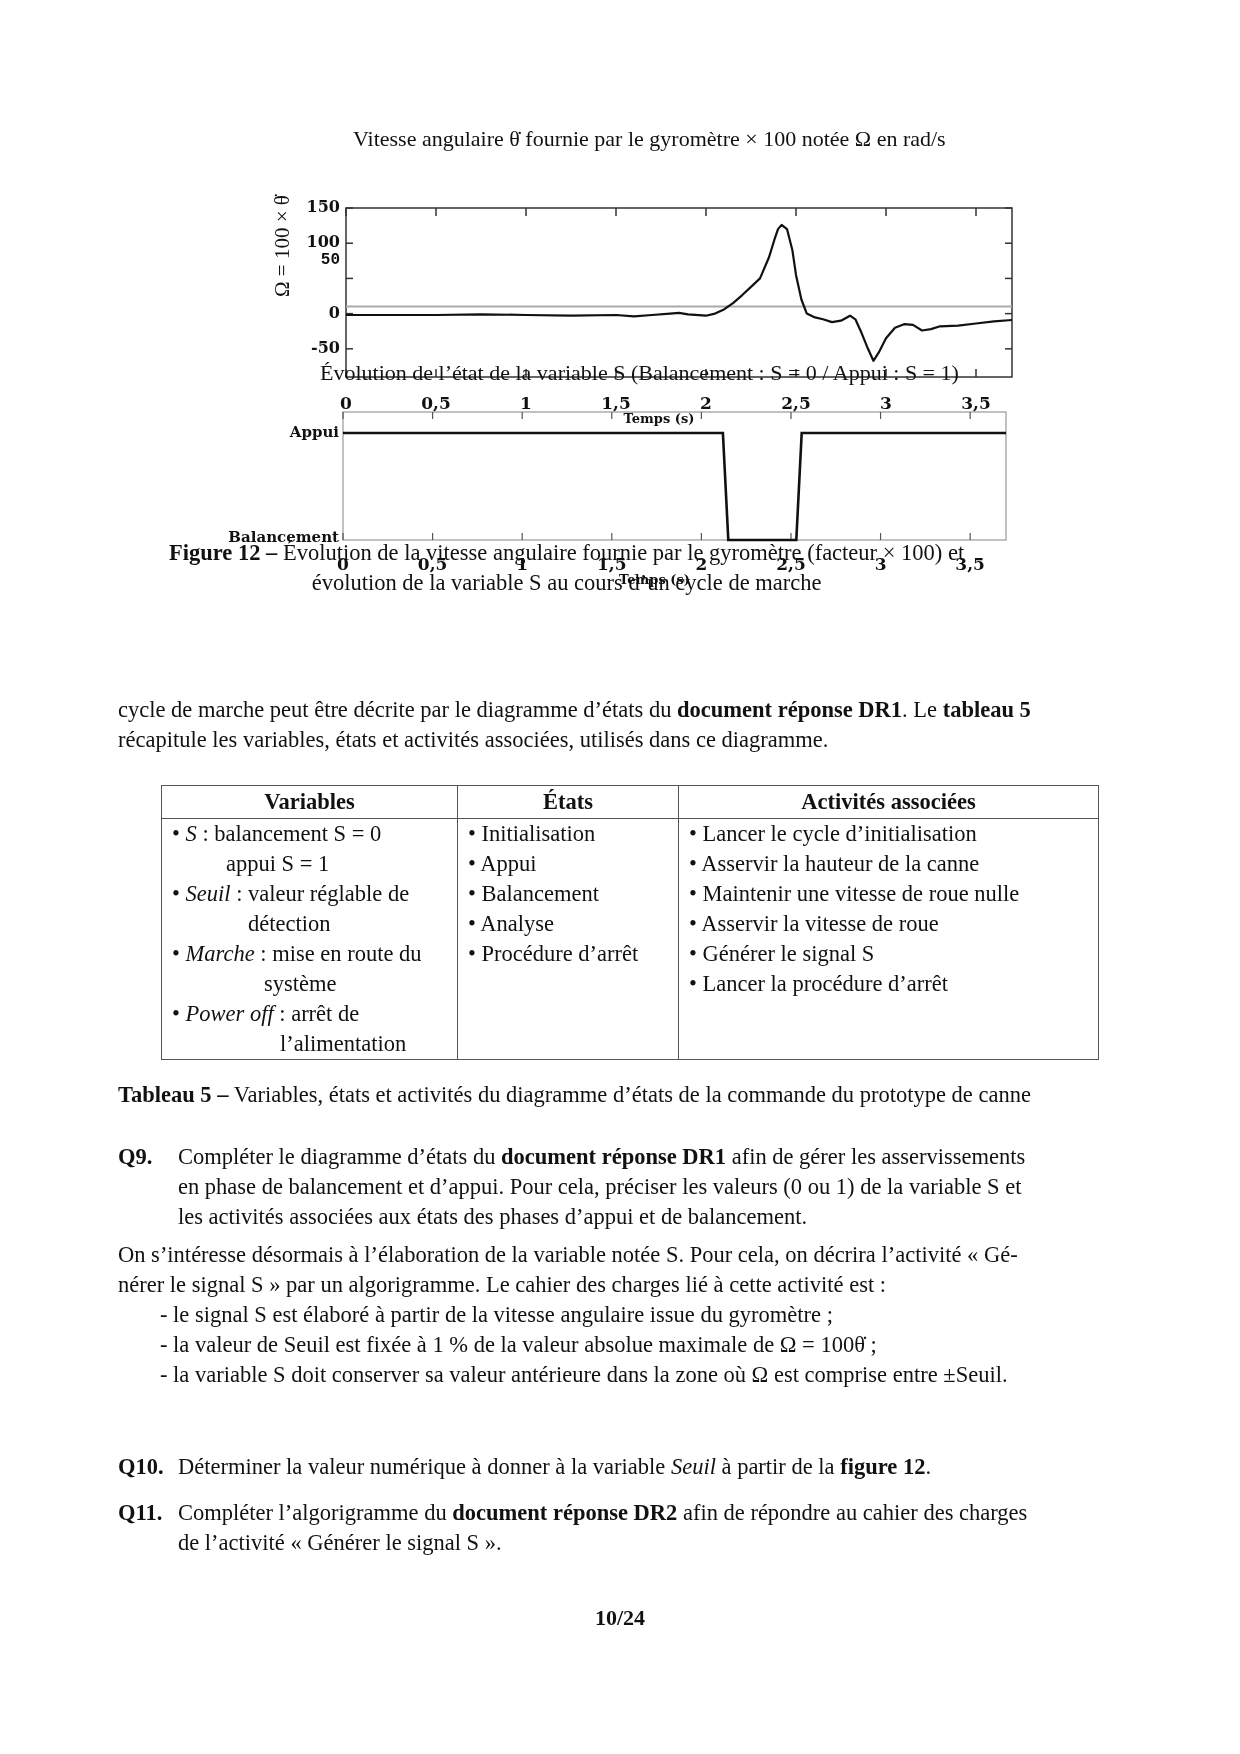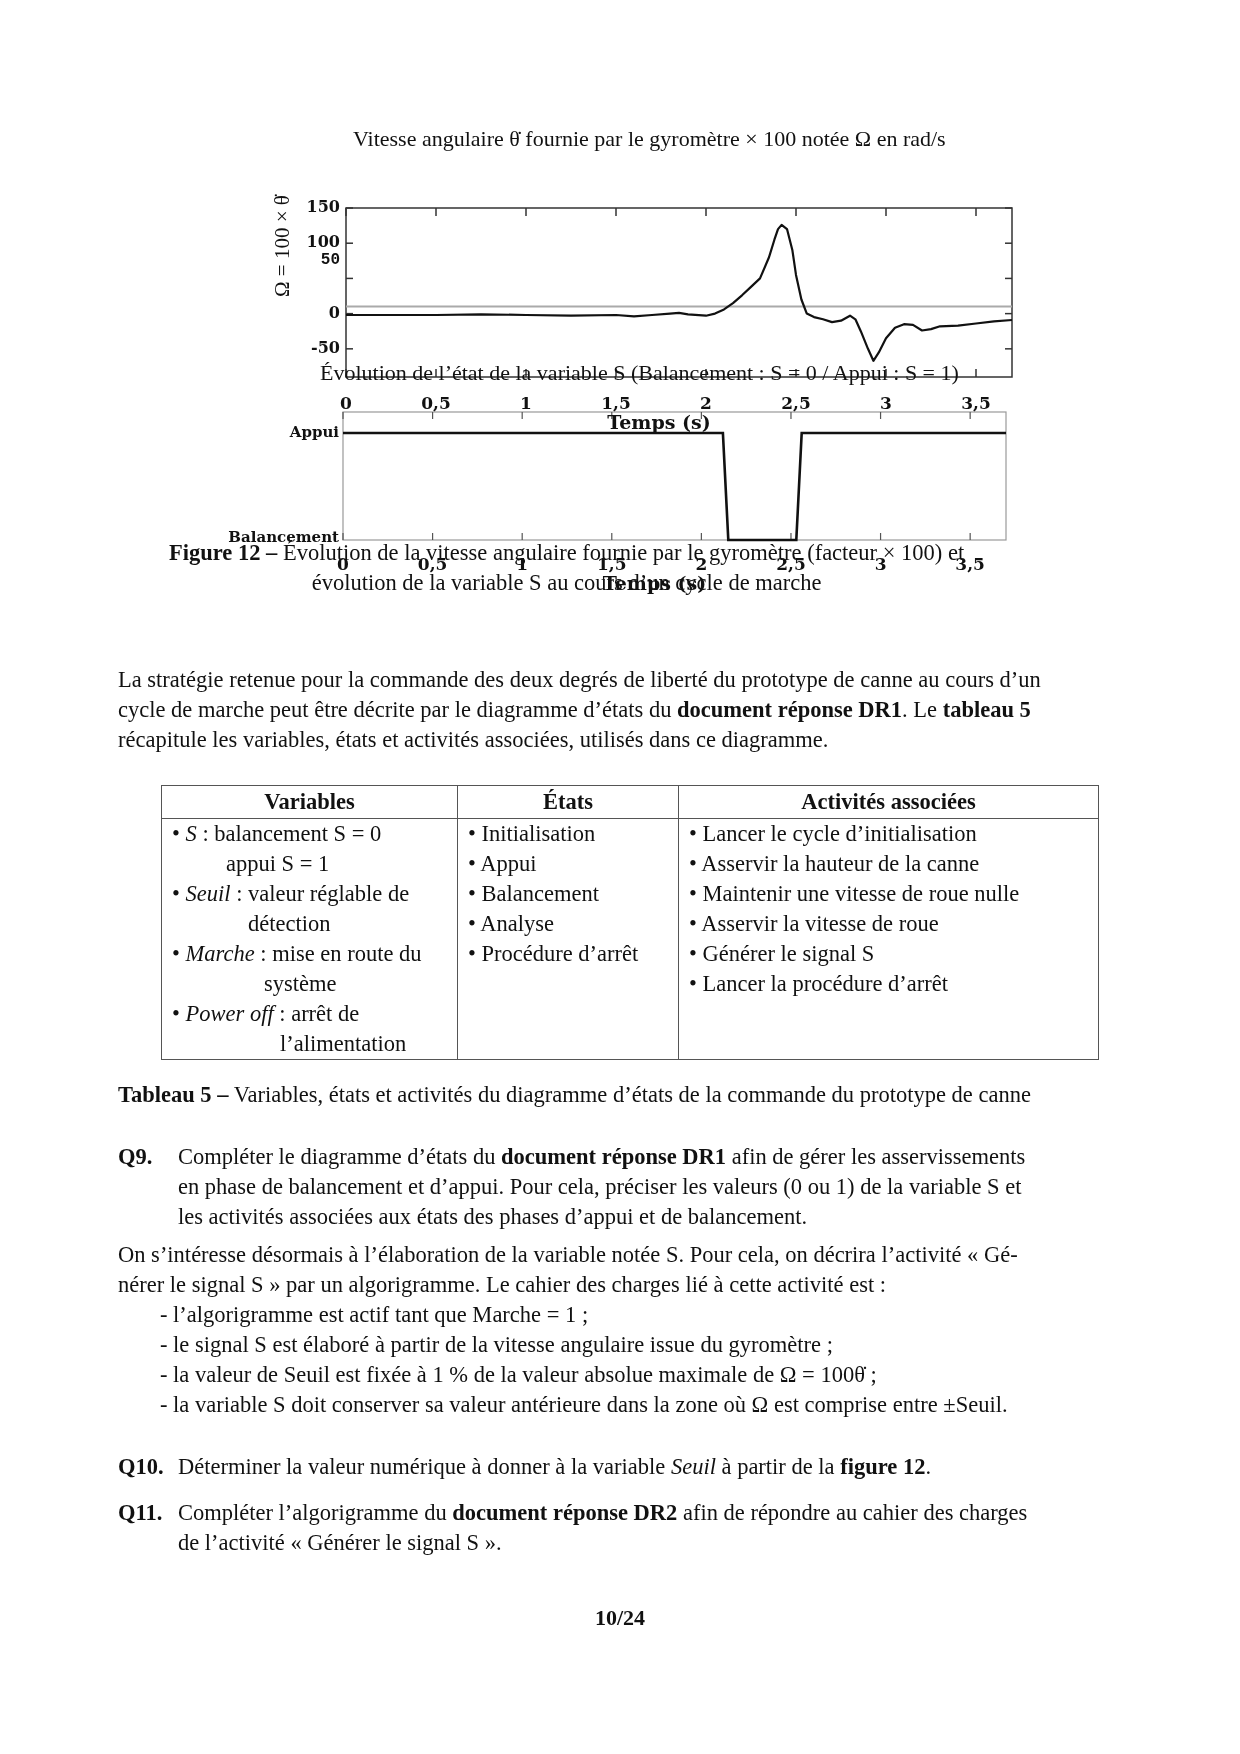--- a/index.html
+++ b/index.html
@@ -2,21 +2,21 @@
 <html><head>
 <meta charset="utf-8">
 <style>
   html, body { margin: 0; padding: 0; background: #ffffff; }
   body { width: 1240px; height: 1754px; position: relative; overflow: hidden;
          font-family: "Liberation Serif", "DejaVu Serif", serif; color: #111; }
   .abs { position: absolute; }
   .fig-title { font-size: 22px; white-space: nowrap; }
   .tick-lbl { font-family: "DejaVu Serif", serif; font-weight: bold; font-size: 17px; position: absolute; transform: translateX(-50%); white-space: nowrap; }
   .y-tick-lbl { font-family: "DejaVu Serif", serif; font-weight: bold; font-size: 16px; position: absolute; text-align: right; width: 60px; white-space: nowrap; }
-  .axis-lbl { font-family: "DejaVu Serif", serif; font-weight: bold; font-size: 19px; position: absolute; transform: translateX(-50%); white-space: nowrap; }
+  .axis-lbl { font-family: "DejaVu Serif", serif; font-weight: bold; font-size: 13px; position: absolute; transform: translateX(-50%); white-space: nowrap; }
   .state-lbl { font-family: "DejaVu Serif", serif; font-weight: bold; font-size: 15px; position: absolute; text-align: right; width: 150px; white-space: nowrap; }
   .ylabel-rot { position: absolute; font-size: 21px; transform: rotate(-90deg); transform-origin: left top; white-space: nowrap; }
   .para { font-size: 22.5px; line-height: 30px; position: absolute; left: 118px; width: 1010px; }
   .caption { font-size: 22.5px; line-height: 30px; position: absolute; }
   b { font-weight: bold; }
   i { font-style: italic; }
   table.t5 { position: absolute; left: 161px; top: 785px; width: 938px; border-collapse: collapse; font-size: 22.5px; }
   table.t5 th, table.t5 td { border: 1.5px solid #555; vertical-align: top; padding: 0 10px; line-height: 30px; }
   table.t5 th { font-weight: bold; text-align: center; padding-top: 1px; padding-bottom: 1px; }
   table.t5 td { height: 234px; }
@@ -90,21 +90,21 @@
 <div id="c2-labels"></div>
 
 <div class="abs fig-title" style="left:320px; top:360px;">Évolution de l’état de la variable S (Balancement : S = 0 / Appui : S = 1)</div>
 
 <div class="caption" style="left:169px; top:538px;text-align:center;">
   <b>Figure 12 –</b><span> Évolution de la vitesse angulaire fournie par le gyromètre (facteur × 100) et</span><br>
   <span>évolution de la variable S au cours d’un cycle de marche</span>
 </div>
 
 <div class="para" style="top:665px;">
-  <span>La stratégie retenue pour la commande des deux degrés de liberté du prototype de canne au cours d’un</span><br>
+  <br>
   <span>cycle de marche peut être décrite par le diagramme d’états du </span><b>document réponse DR1</b><span>. Le </span><b>tableau 5</b><br>
   <span>récapitule les variables, états et activités associées, utilisés dans ce diagramme.</span>
 </div>
 
 <table class="t5">
   <thead>
     <tr>
       <th style="width:275px;">Variables</th>
       <th style="width:200px;">États</th>
       <th>Activités associées</th>
@@ -151,21 +151,20 @@
   <span>en phase de balancement et d’appui. Pour cela, préciser les valeurs (0 ou 1) de la variable S et</span><br>
   <span>les activités associées aux états des phases d’appui et de balancement.</span>
 </div>
 
 <div class="para" style="top:1240px;">
   <span>On s’intéresse désormais à l’élaboration de la variable notée S. Pour cela, on décrira l’activité « Gé-</span><br>
   <span>nérer le signal S » par un algorigramme. Le cahier des charges lié à cette activité est :</span>
 </div>
 <div class="para" style="top:1300px; left:160px; width:980px;">
   <ul class="dash">
-    <li>- l’algorigramme est actif tant que Marche = 1 ;</li>
     <li>- le signal S est élaboré à partir de la vitesse angulaire issue du gyromètre ;</li>
     <li>- la valeur de Seuil est fixée à 1 % de la valeur absolue maximale de Ω = 100θ̇ ;</li>
     <li>- la variable S doit conserver sa valeur antérieure dans la zone où Ω est comprise entre ±Seuil.</li>
   </ul>
 </div>
 
 <div class="para" style="top:1452px; font-weight:bold; width:60px;">Q10.</div>
 <div class="para" style="top:1452px; left:178px; width:950px;">
   <span>Déterminer la valeur numérique à donner à la variable </span><i>Seuil</i><span> à partir de la </span><b>figure 12</b><span>.</span>
 </div>

